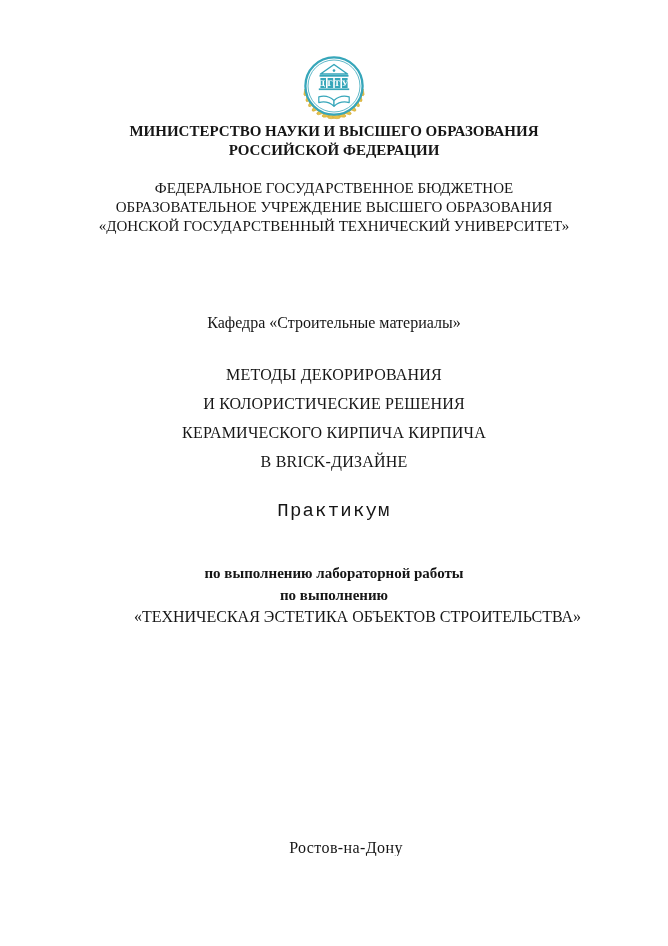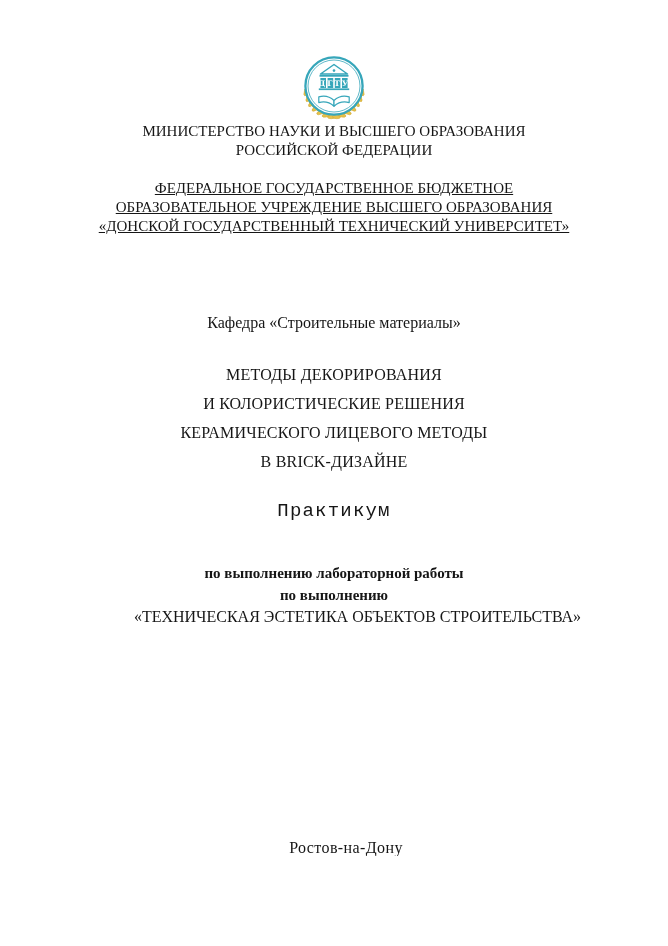--- a/index.html
+++ b/index.html
@@ -7,22 +7,22 @@
     position:relative;
     width:668px;height:856px;
     margin:0 auto;
     background:#ffffff;
     font-family:"Liberation Serif","DejaVu Serif",serif;
     color:#161616;
     overflow:hidden;
   }
   .blk{position:absolute;left:0;width:100%;text-align:center;}
   .logo{position:absolute;top:54px;left:50%;margin-left:-42px;width:84px;height:74px;}
-  .ministry{top:122px;font-size:15px;line-height:19px;}
-  .institution{top:179px;font-size:15px;line-height:19px;text-decoration:underline;}
+  .ministry{top:122px;font-size:15px;line-height:19px;font-weight:bold;}
+  .institution{top:179px;font-size:15px;line-height:19px;}
   .department{top:265px;font-size:16px;line-height:19px;margin-top:48px;}
   .title{top:360px;font-size:16px;line-height:29px;letter-spacing:.2px;}
   .subtitle{top:500px;font-size:19px;letter-spacing:1.2px;font-family:Liberation Mono, monospace;}
   .work{top:563px;font-size:15px;font-weight:bold;line-height:21.5px;}
   .discipline-line{font-size:16px;font-weight:normal;line-height:22px;margin-left:47px;}
   .imprint{top:838px;font-size:16px;line-height:19px;letter-spacing:.4px;margin-left:12px;}
   .line{white-space:nowrap;}
 </style>
 </head>
 <body>
@@ -82,21 +82,21 @@
     <div class="line">ФЕДЕРАЛЬНОЕ ГОСУДАРСТВЕННОЕ БЮДЖЕТНОЕ</div>
     <div class="line">ОБРАЗОВАТЕЛЬНОЕ УЧРЕЖДЕНИЕ ВЫСШЕГО ОБРАЗОВАНИЯ</div>
     <div class="line">«ДОНСКОЙ ГОСУДАРСТВЕННЫЙ ТЕХНИЧЕСКИЙ УНИВЕРСИТЕТ»</div>
   </div>
 
   <div class="blk department">Кафедра «Строительные материалы»</div>
 
   <div class="blk title">
     <div class="line">МЕТОДЫ ДЕКОРИРОВАНИЯ</div>
     <div class="line">И КОЛОРИСТИЧЕСКИЕ РЕШЕНИЯ</div>
-    <div class="line">КЕРАМИЧЕСКОГО ЛИЦЕВОГО МЕТОДЫ</div>
+    <div class="line">КЕРАМИЧЕСКОГО КИРПИЧА КИРПИЧА</div>
     <div class="line">В BRICK-ДИЗАЙНЕ</div>
   </div>
 
   <div class="blk subtitle">Практикум</div>
 
   <div class="blk work">
     <div class="line">по выполнению лабораторной работы</div>
     <div class="line">по выполнению</div>
     <div class="line discipline-line">«ТЕХНИЧЕСКАЯ ЭСТЕТИКА ОБЪЕКТОВ СТРОИТЕЛЬСТВА»</div>
   </div>

